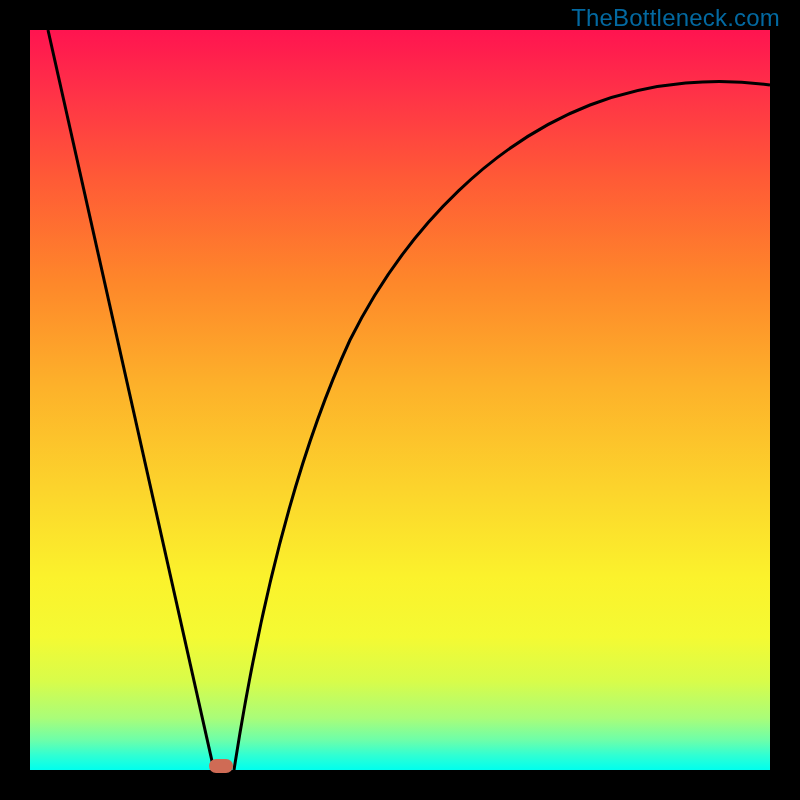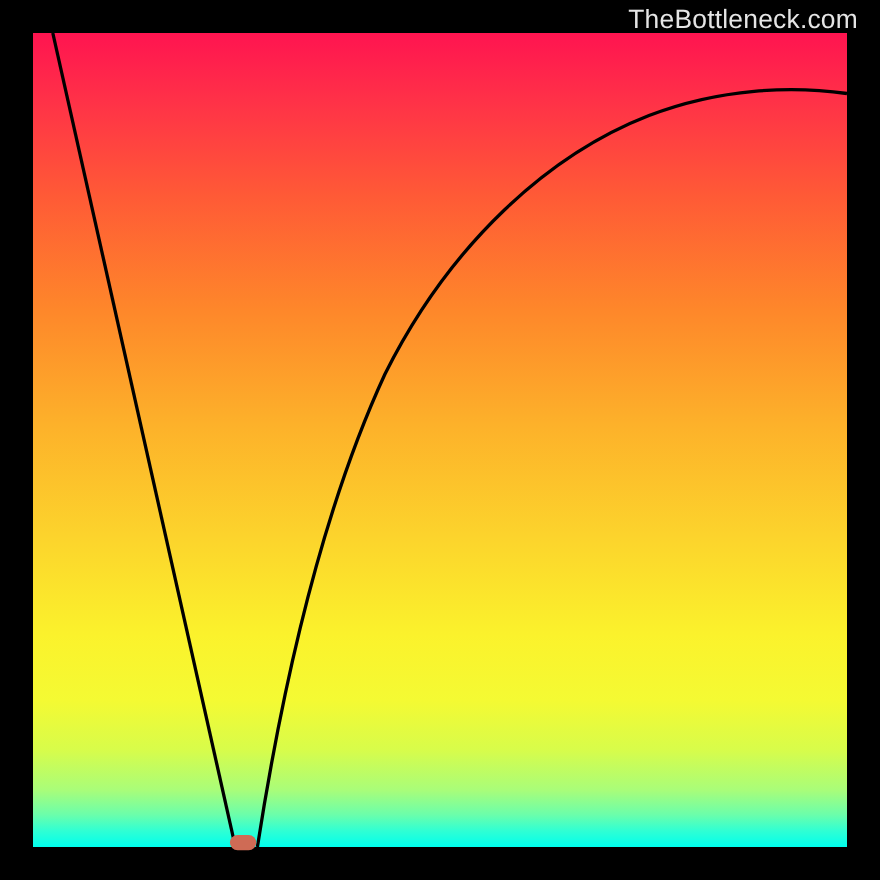--- a/index.html
+++ b/index.html
@@ -37,21 +37,21 @@
       #a9fd79 93%,
       #6cfeaa 96%,
       #30ffd3 98%,
       #00ffee 100%
     );
   }
   .watermark {
     position: absolute;
     top: 4px;
     right: 20px;
-    color: #e5e5e5;
+    color: #0369a1;
     font-size: 24px;
     letter-spacing: 0.2px;
     user-select: none;
   }
   svg.curve {
     position: absolute;
     left: 0;
     top: 0;
     width: 740px;
     height: 740px;

